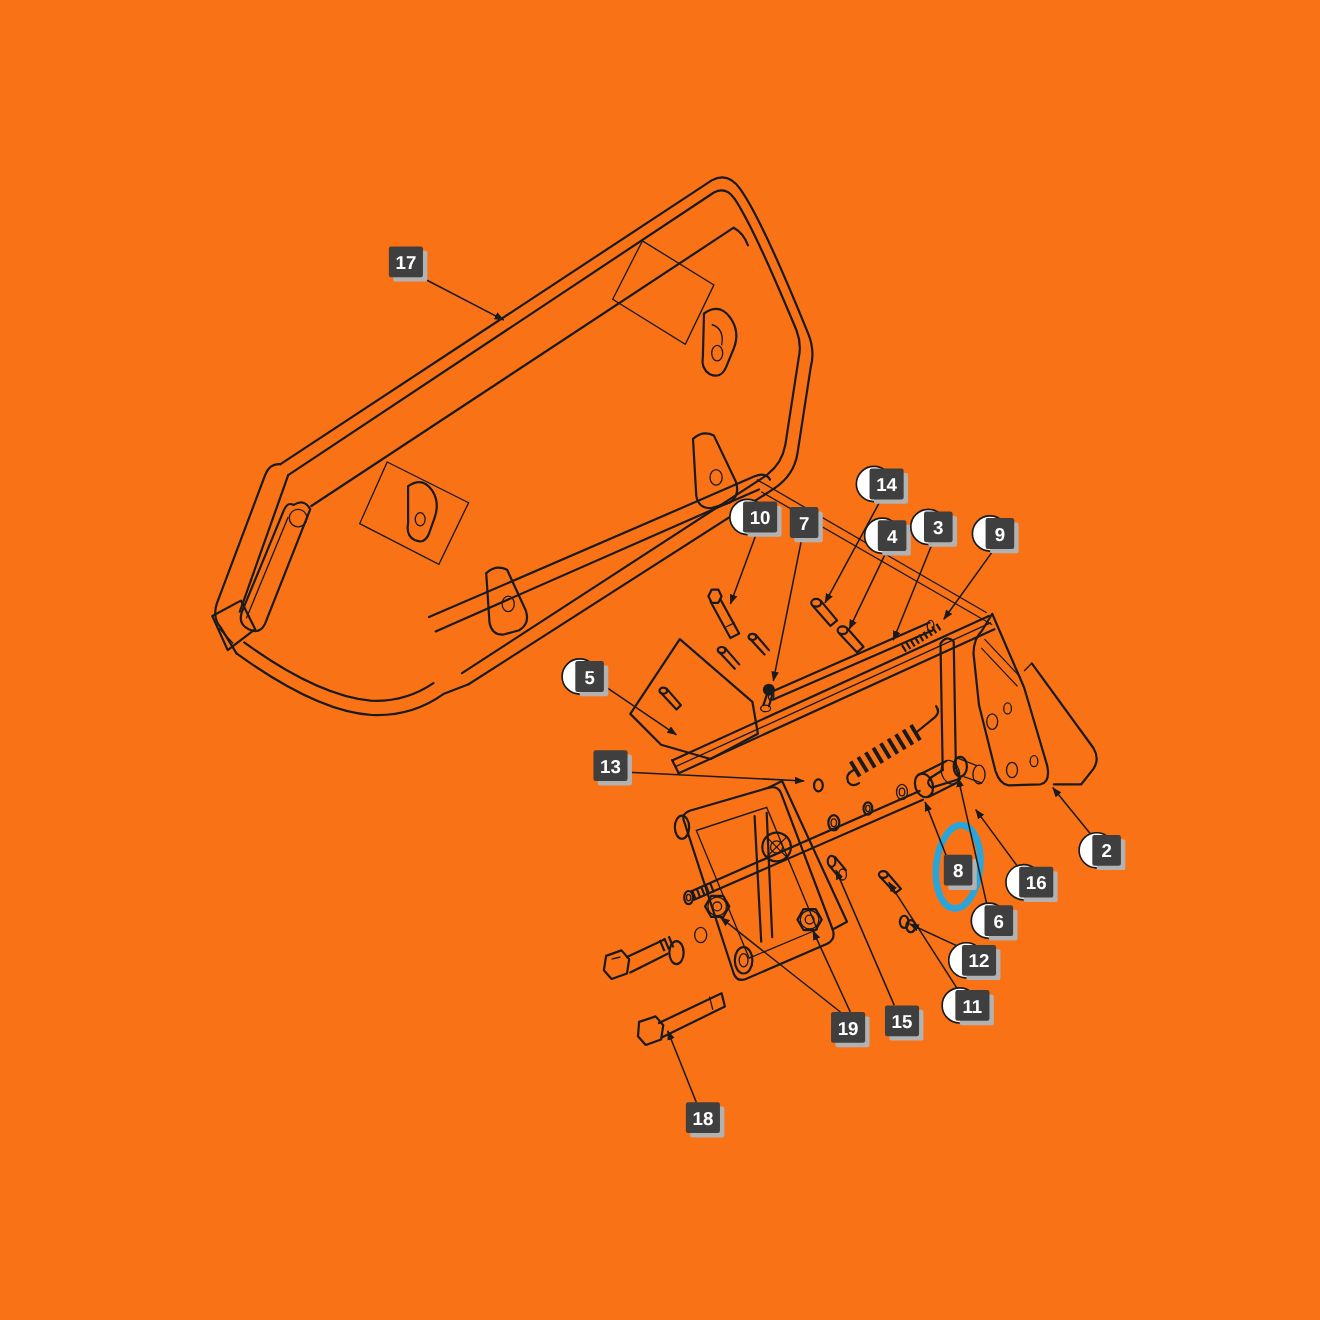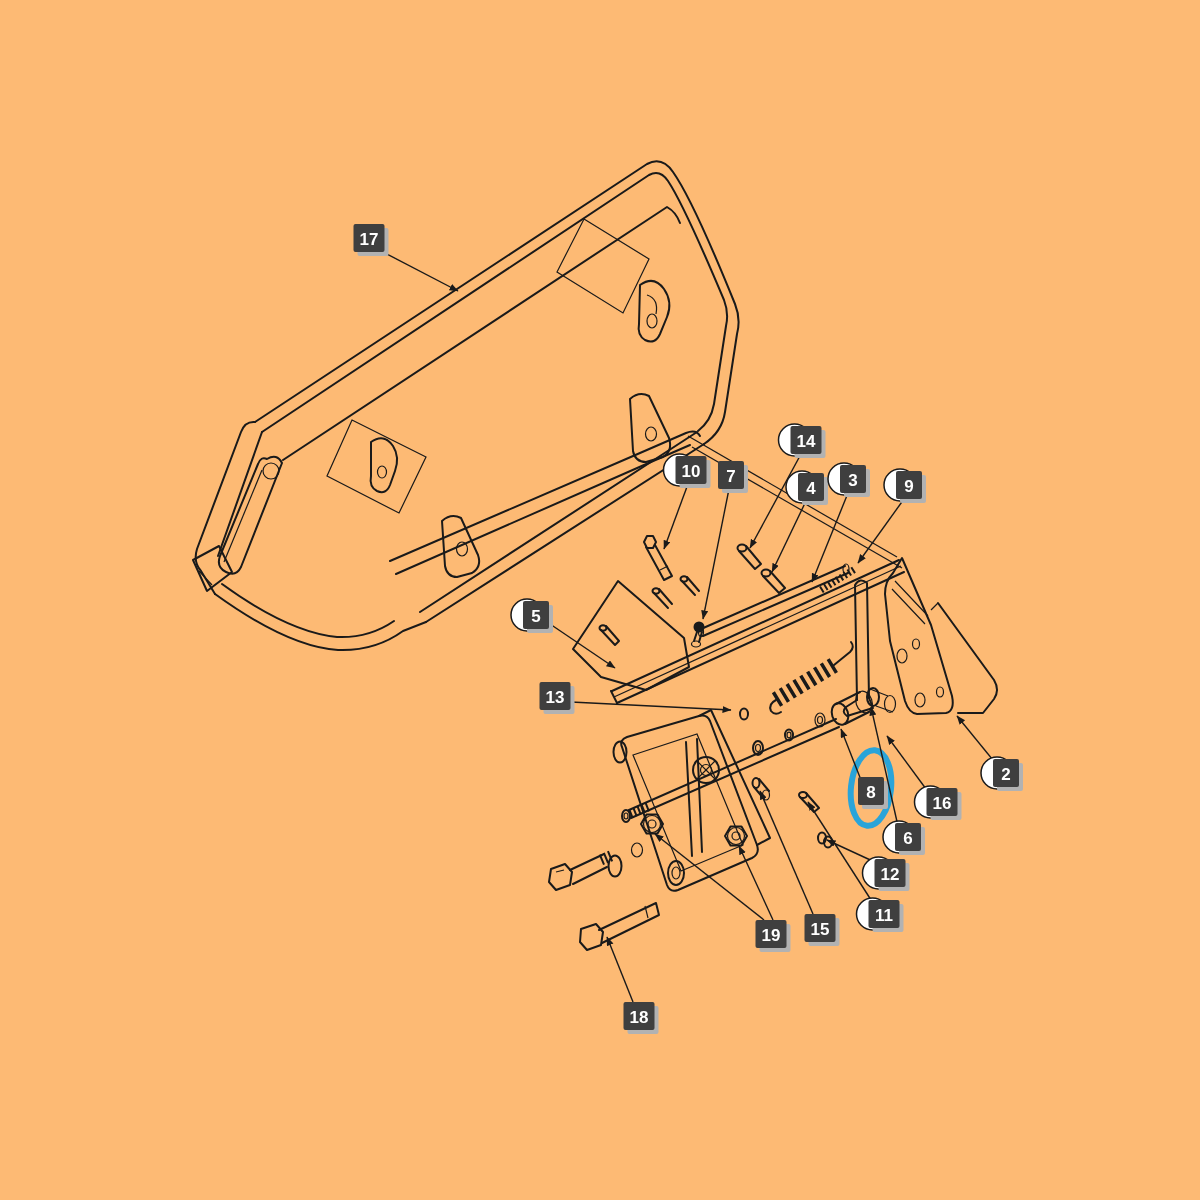--- a/index.html
+++ b/index.html
@@ -1,16 +1,16 @@
 <!DOCTYPE html>
 <html><head>
 <meta charset="utf-8">
 <style>
   html,body{margin:0;padding:0;background:#ffffff;}
-  #stage{position:relative;width:1200px;height:1200px;background:#fdba74;overflow:hidden;
+  #stage{position:relative;width:1200px;height:1200px;background:#f97316;overflow:hidden;
          font-family:"Liberation Sans", sans-serif;}
   svg{position:absolute;left:0;top:0;}
   .ln{stroke:#1a1a1a;stroke-width:2;fill:none;stroke-linecap:round;stroke-linejoin:round;}
   .thin{stroke:#1a1a1a;stroke-width:1.2;fill:none;}
   .fillb{fill:#1a1a1a;stroke:none;}
   .coil{stroke:#1a1a1a;fill:none;}
   .label-num{font-family:"Liberation Sans", sans-serif;font-weight:bold;font-size:17px;}
 </style>
 </head>
 <body>

